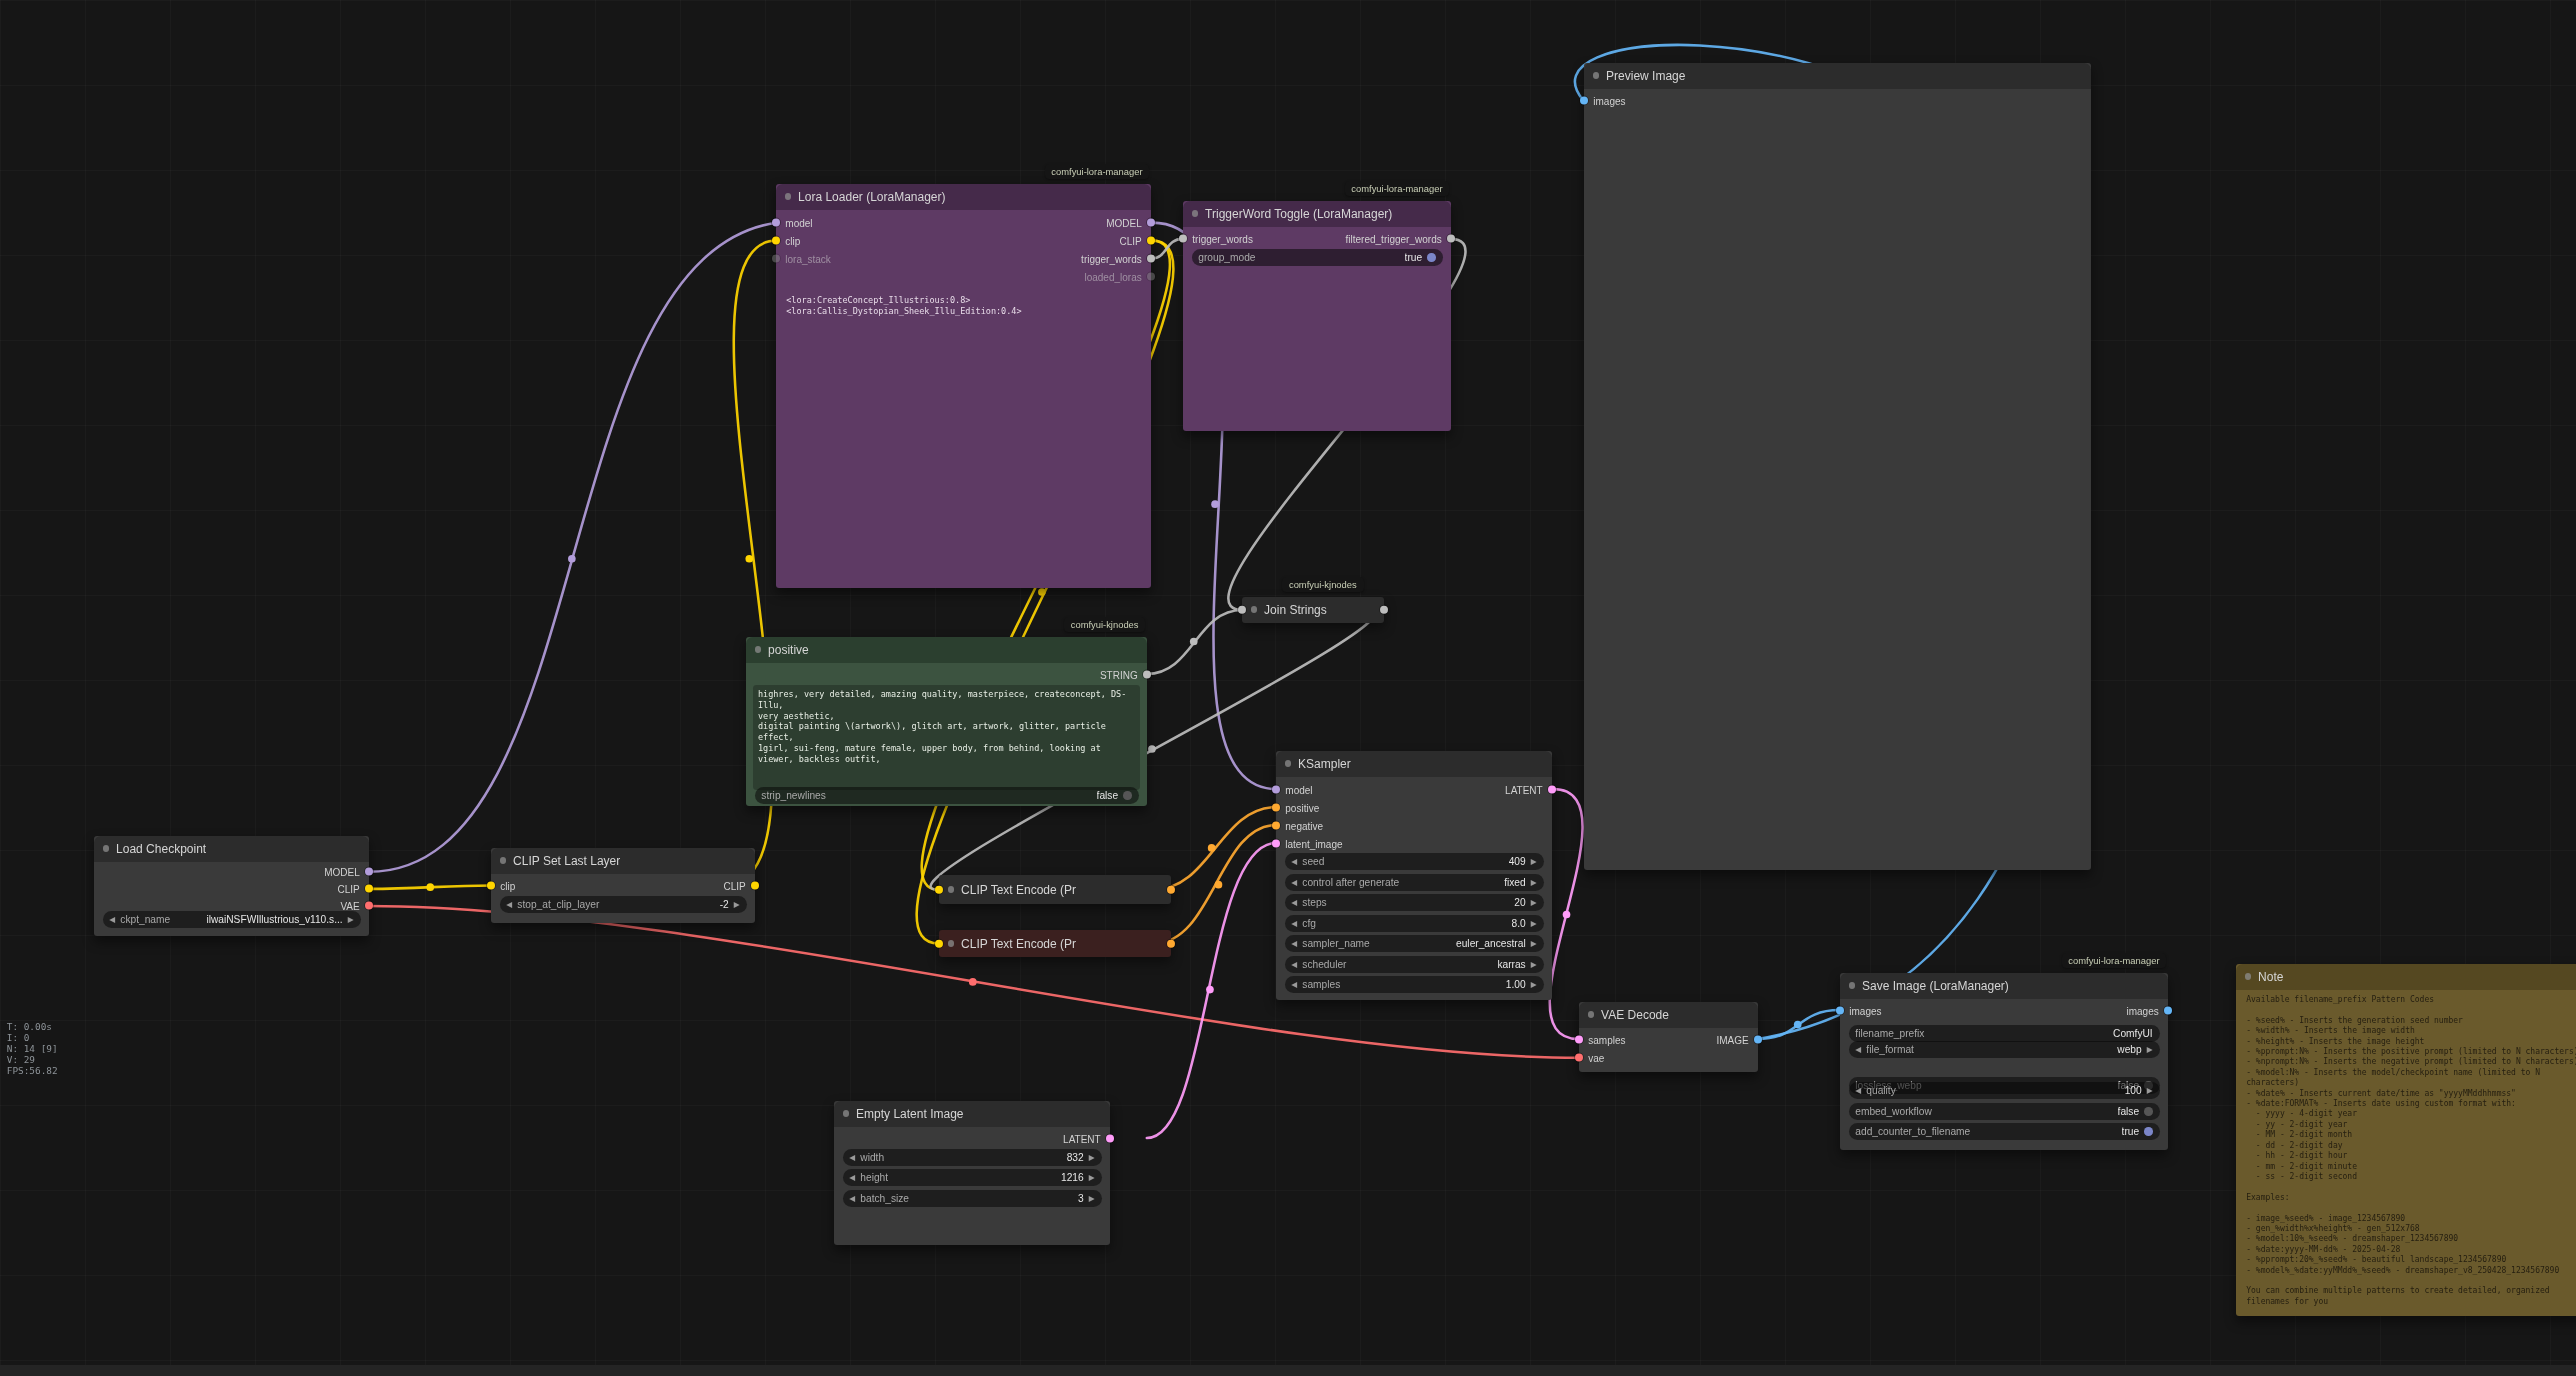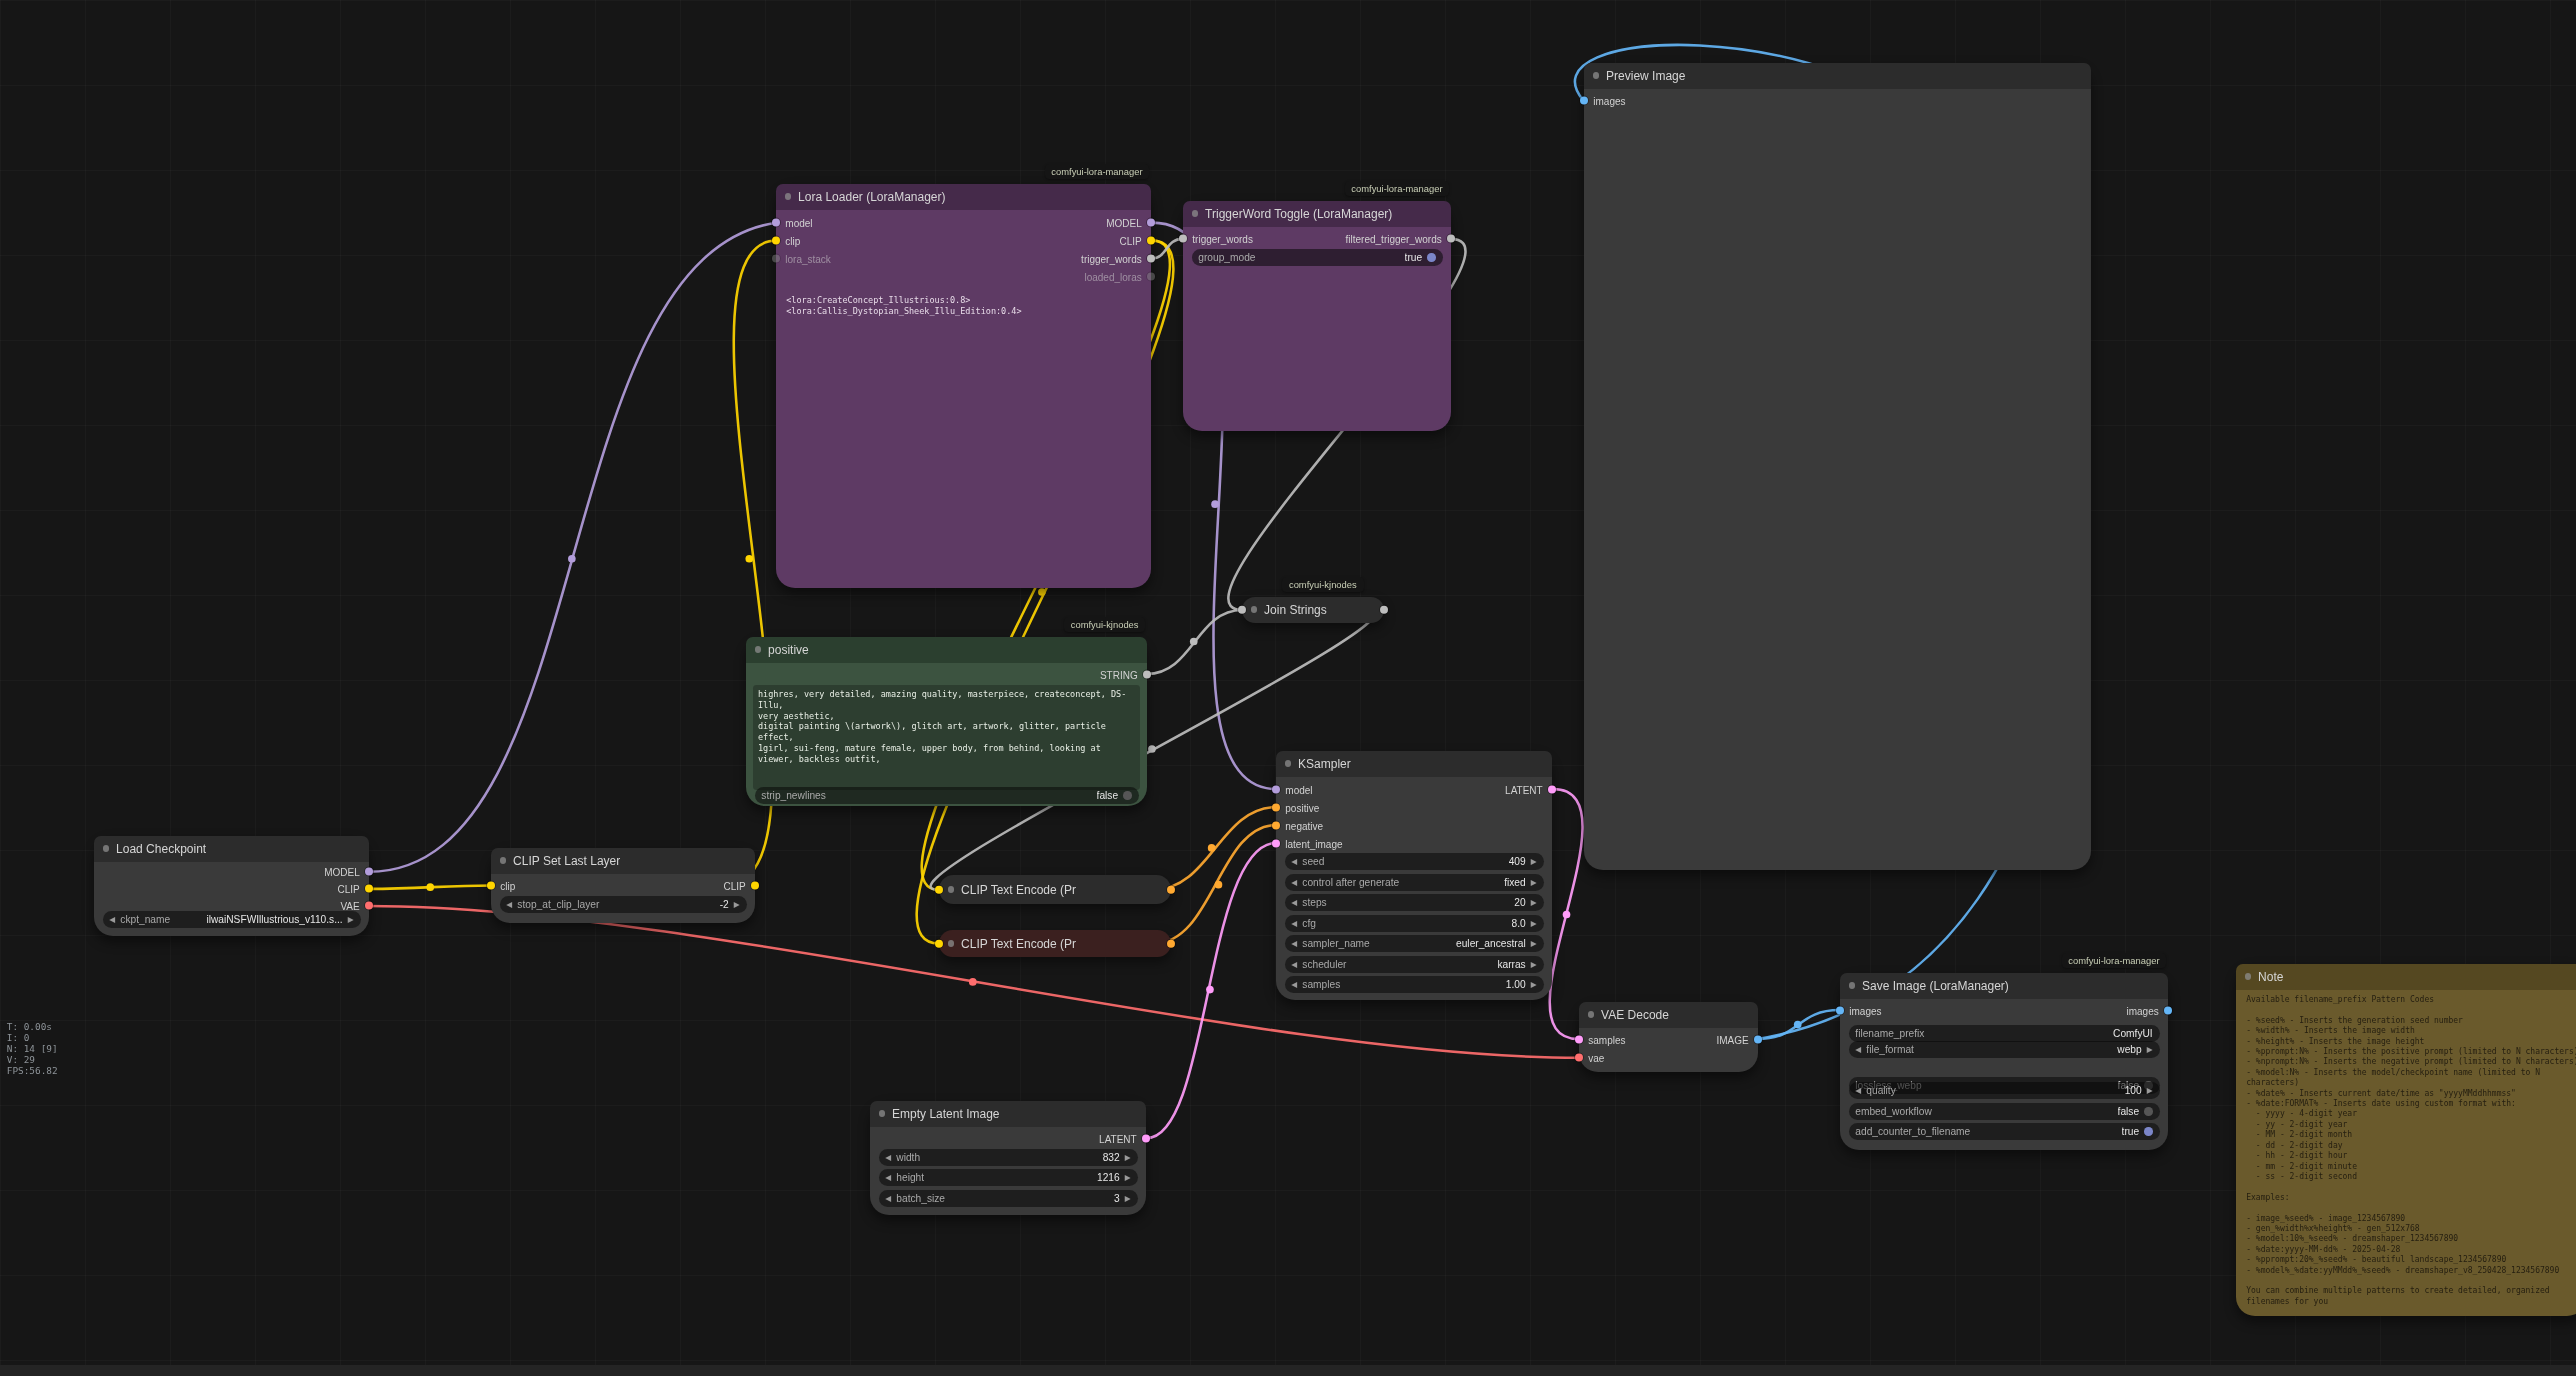--- a/index.html
+++ b/index.html
@@ -13,21 +13,21 @@
   .wr-l{stroke:#FF9CF9}.wr-i{stroke:#64B5F6}.wr-s{stroke:#BDBDBD}
   .ld-m{fill:#B39DDB}.ld-c{fill:#FFD500}.ld-v{fill:#FF6E6E}.ld-o{fill:#FFA931}
   .ld-l{fill:#FF9CF9}.ld-i{fill:#64B5F6}.ld-s{fill:#BDBDBD}
 
   .c-dark{--b:#3a3a3a;--h:#2c2c2c}
   .c-purple{--b:#5e3a64;--h:#452a4a}
   .c-green{--b:#3c5340;--h:#2b3f2f}
   .c-maroon{--b:#4f2f2d;--h:#3b201f}
   .c-note{--b:#6a5a2c;--h:#554821}
 
-  .n{position:absolute;background:var(--b);border-radius:19px;box-shadow:0 5.1px 12px rgba(0,0,0,.45);}
+  .n{position:absolute;background:var(--b);border-radius:3px;box-shadow:0 5.1px 12px rgba(0,0,0,.45);}
   .nh{height:25.6px;background:var(--h);border-radius:6.8px 6.8px 0 0;display:flex;align-items:center;gap:6.8px;padding:0 8.5px;}
   .nt{font-size:12px;color:#d6d6d6;white-space:nowrap;overflow:hidden;text-overflow:ellipsis;}
   .cdot{width:6.8px;height:6.8px;border-radius:50%;background:#8d8d8d;opacity:.75;flex:none;}
   .ncol{display:flex;align-items:center;gap:6.8px;padding:0 8.5px;background:var(--h);}
   .srow{position:absolute;left:0;right:0;height:17px;}
   .si{position:absolute;left:-4.3px;top:50%;transform:translateY(-50%);display:flex;align-items:center;gap:5.1px;}
   .so{position:absolute;right:-4.3px;top:50%;transform:translateY(-50%);display:flex;align-items:center;gap:5.1px;}
   .dot{width:8.5px;height:8.5px;border-radius:50%;flex:none;box-shadow:0 0 0 0.9px rgba(0,0,0,.35);}
   .din{position:absolute;left:-4.3px;top:50%;transform:translateY(-50%);}
   .dout{position:absolute;right:-4.3px;top:50%;transform:translateY(-50%);}
@@ -340,21 +340,21 @@
         <span class="ar">▶</span>
       </div>
     <div class="w" style="top:225px">
         <span class="ar">◀</span>
         <span class="nm">samples</span>
         <span class="val">1.00</span>
         <span class="ar">▶</span>
       </div>
   </div>
 
-  <div class="n c-dark" style="left:870px;top:1101px;width:276px;height:114px">
+  <div class="n c-dark" style="left:834px;top:1101px;width:276px;height:144px">
     <div class="nh">
         <span class="cdot"></span>
         <span class="nt">Empty Latent Image</span>
       </div>
     <div class="srow" style="top:29px">
         <span class="so">
           <span class="sl">LATENT</span>
           <span class="dot d-lat"></span>
         </span>
       </div>

